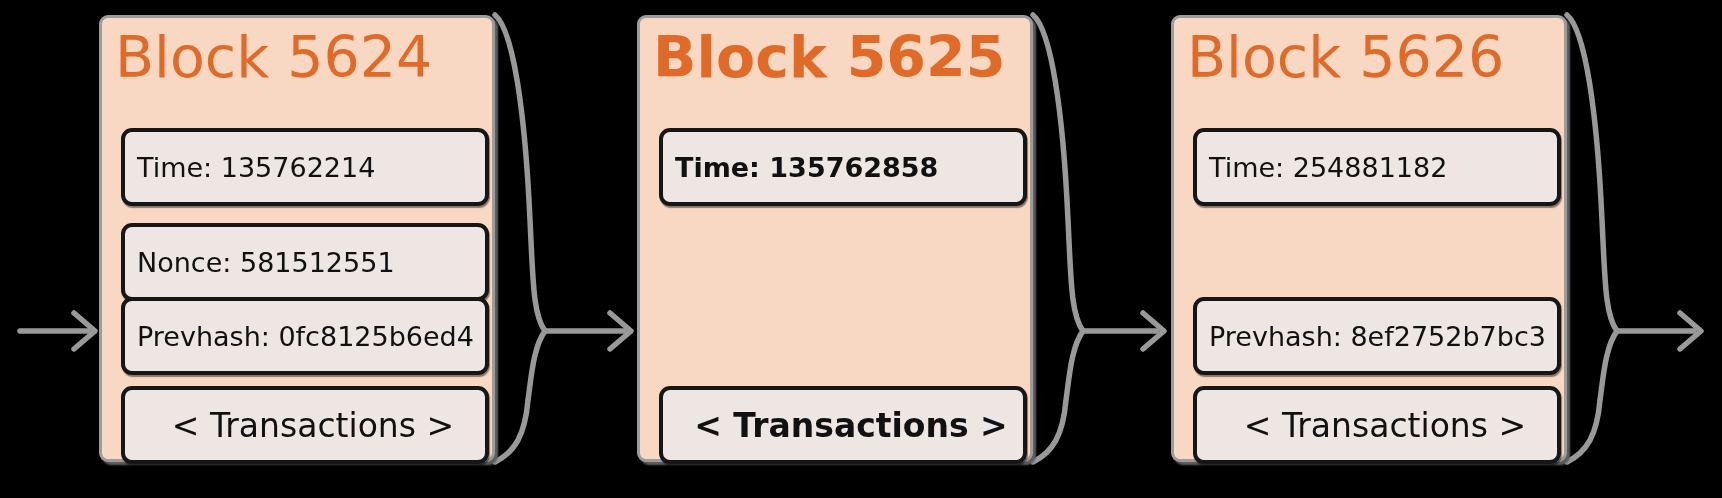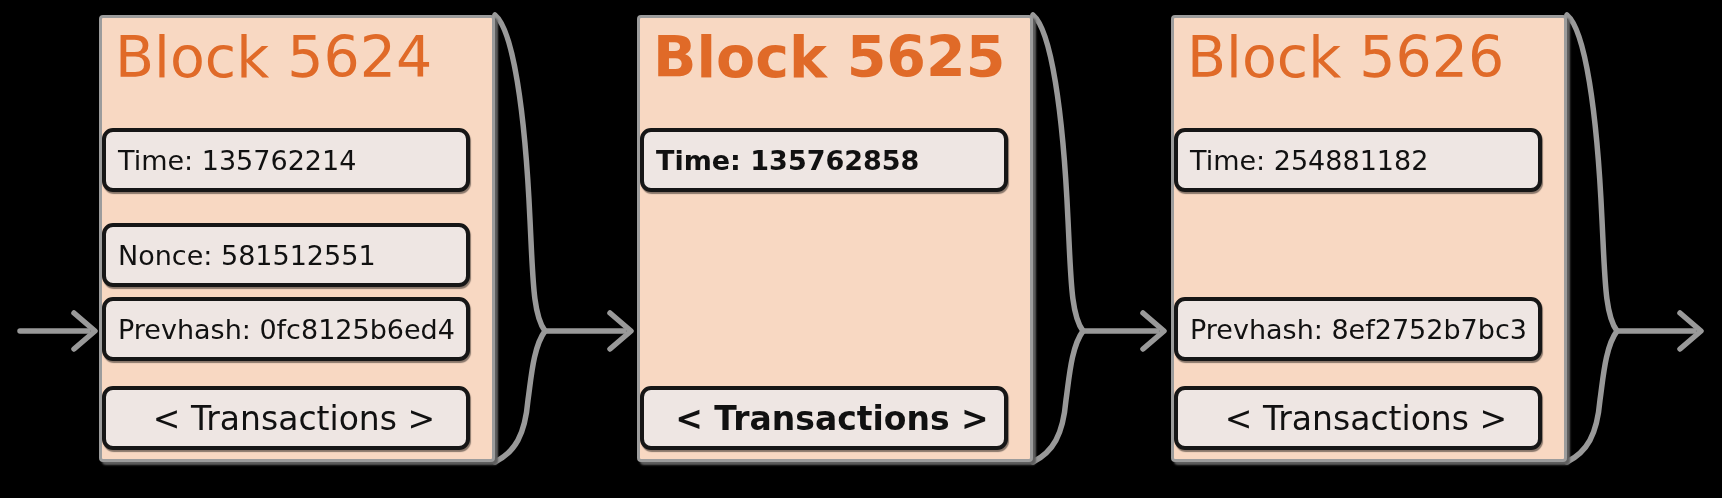--- a/index.html
+++ b/index.html
@@ -16,40 +16,40 @@
     overflow: hidden;
   }
   .block {
     position: absolute;
     top: 15px;
     width: 396px;
     height: 447px;
     box-sizing: border-box;
     background: var(--block-fill, #f8d8c2);
     border: 3px solid var(--block-border, #9c9c9c);
-    border-radius: 4px;
+    border-radius: 9px;
     box-shadow: 3px 3px 2px var(--block-shadow, #5f5f5f);
   }
   .block.b0 { left: 99px; }
   .block.b1 { left: 637px; font-weight: bold; }
   .block.b2 { left: 1171px; }
   .block-title {
     position: absolute;
     left: 13px;
     top: 6px;
     font-size: 57px;
     letter-spacing: 0px;
     color: var(--title-color, #e06a28);
     white-space: nowrap;
   }
   .field {
     position: absolute;
-    left: 0;
+    left: 19px;
     width: 368px;
-    height: 64px;
+    height: 78px;
     box-sizing: border-box;
     background: var(--field-fill, #eee6e3);
     border: 4px solid var(--field-border, #161616);
     border-radius: 11px;
     box-shadow: 1px 2px 1px rgba(0,0,0,0.45);
     display: flex;
     align-items: center;
     padding-left: 12px;
     font-size: 27px;
     color: var(--text-color, #111);

